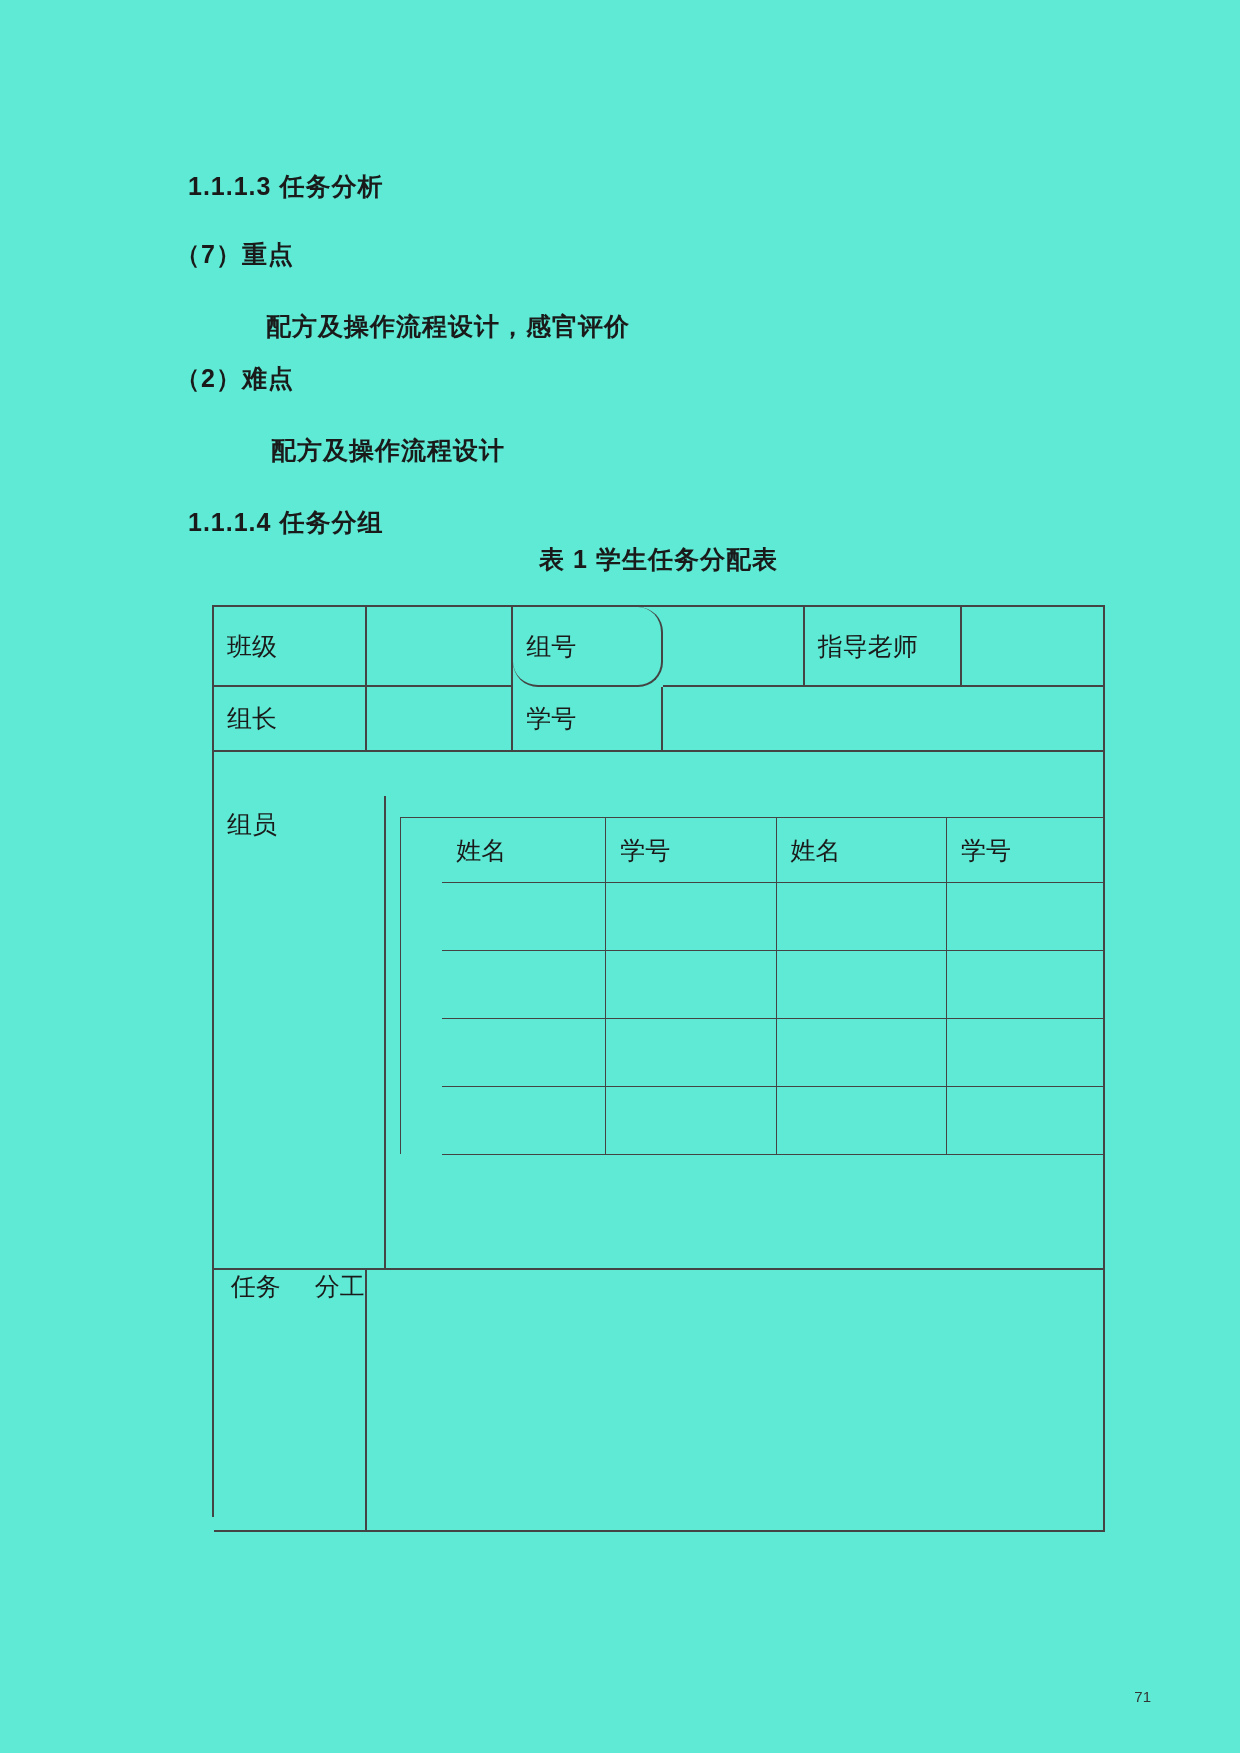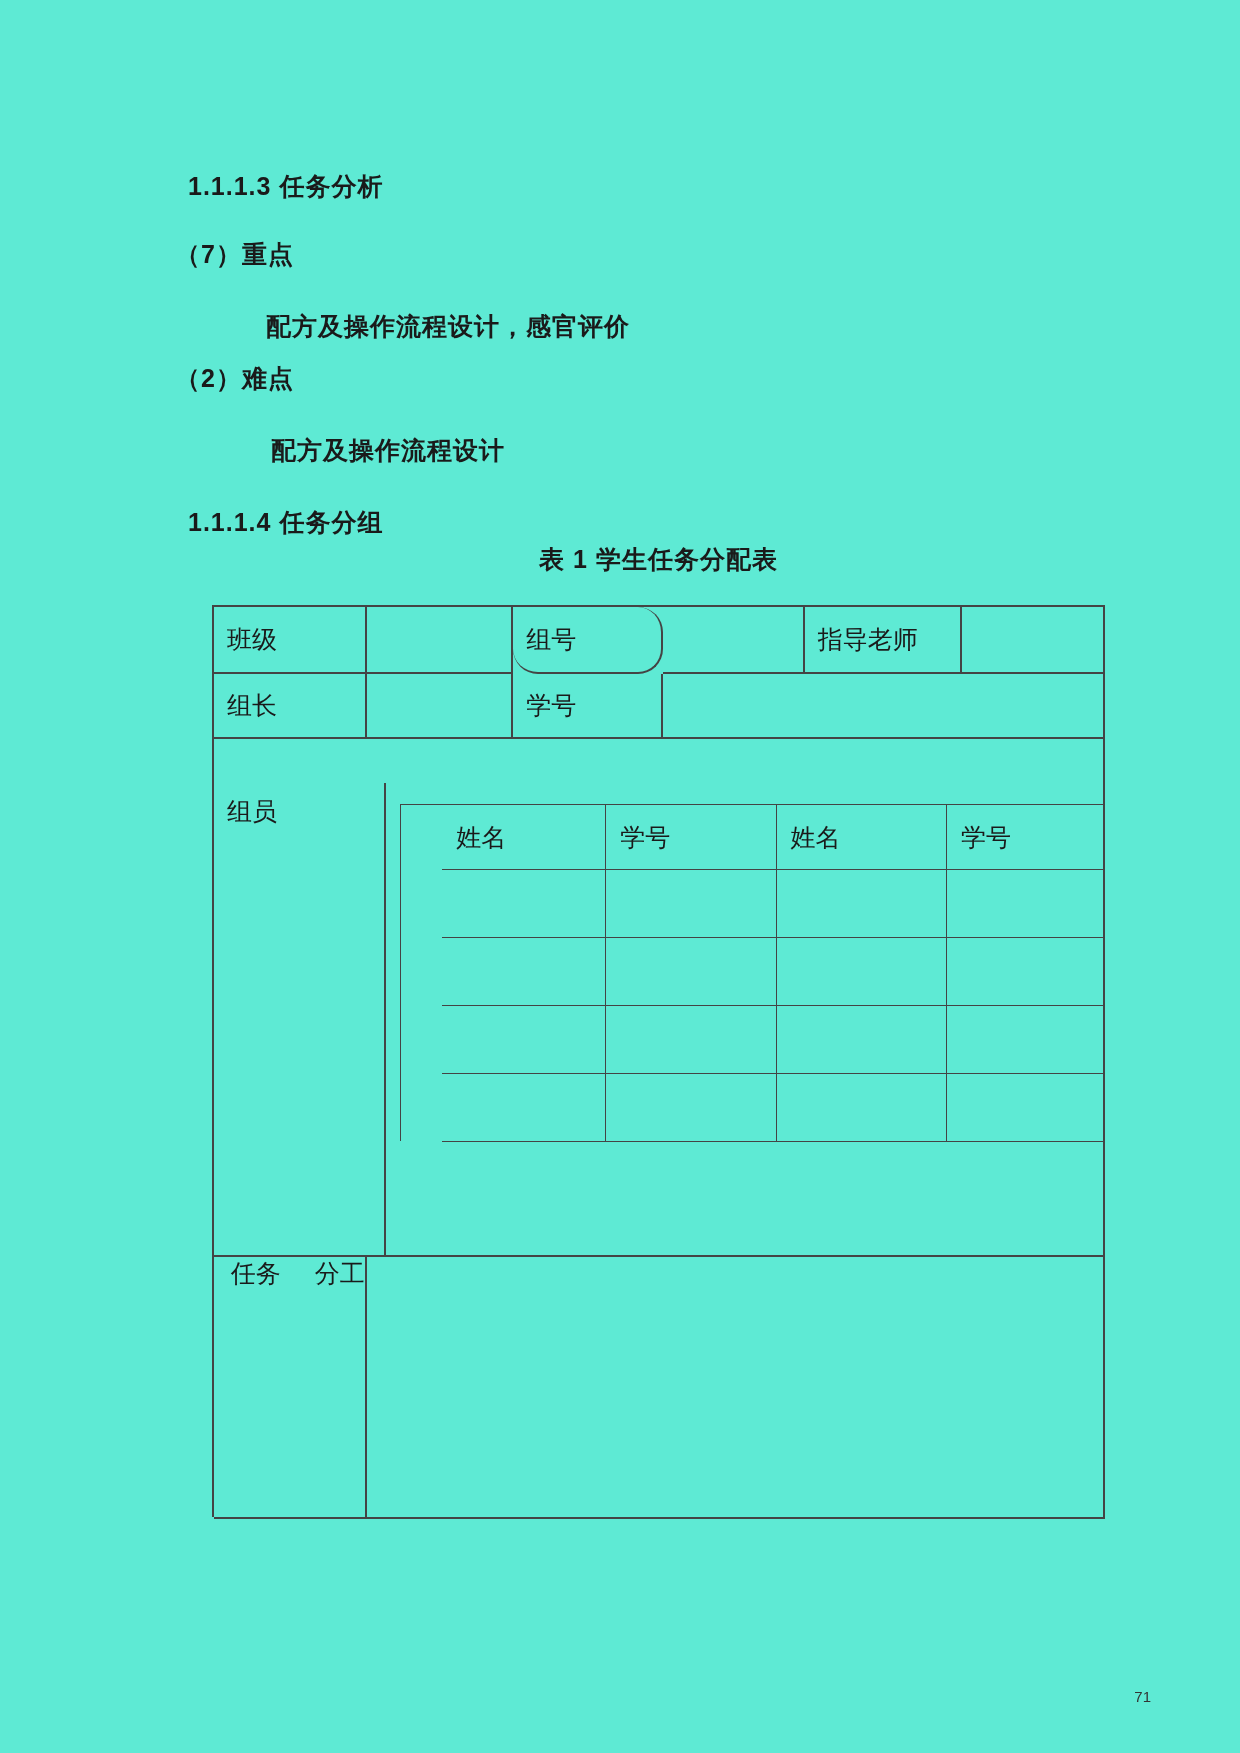--- a/index.html
+++ b/index.html
@@ -24,21 +24,21 @@
   }
   .o-row{display:flex;box-sizing:border-box;}
   .o-cell{
     box-sizing:border-box;
     border-right:2px solid #444;border-bottom:2px solid #444;
     padding-left:13px;
     display:flex;align-items:center;
     overflow:hidden;
   }
   .o-cell.empty{padding:0;}
-  .r1{height:67px;}
+  .r1{height:80px;}
   .r2{height:65px;}
   .r3{height:518px;}
   .r4{height:262px;}
   .cell-top{align-items:flex-start;padding-top:12px;}
   .cell-bottom{
     flex-direction:row;align-items:flex-start;justify-content:flex-end;
     padding-bottom:16px;gap:34px;
   }
   .member-area{position:relative;padding:0;display:block;}
 

